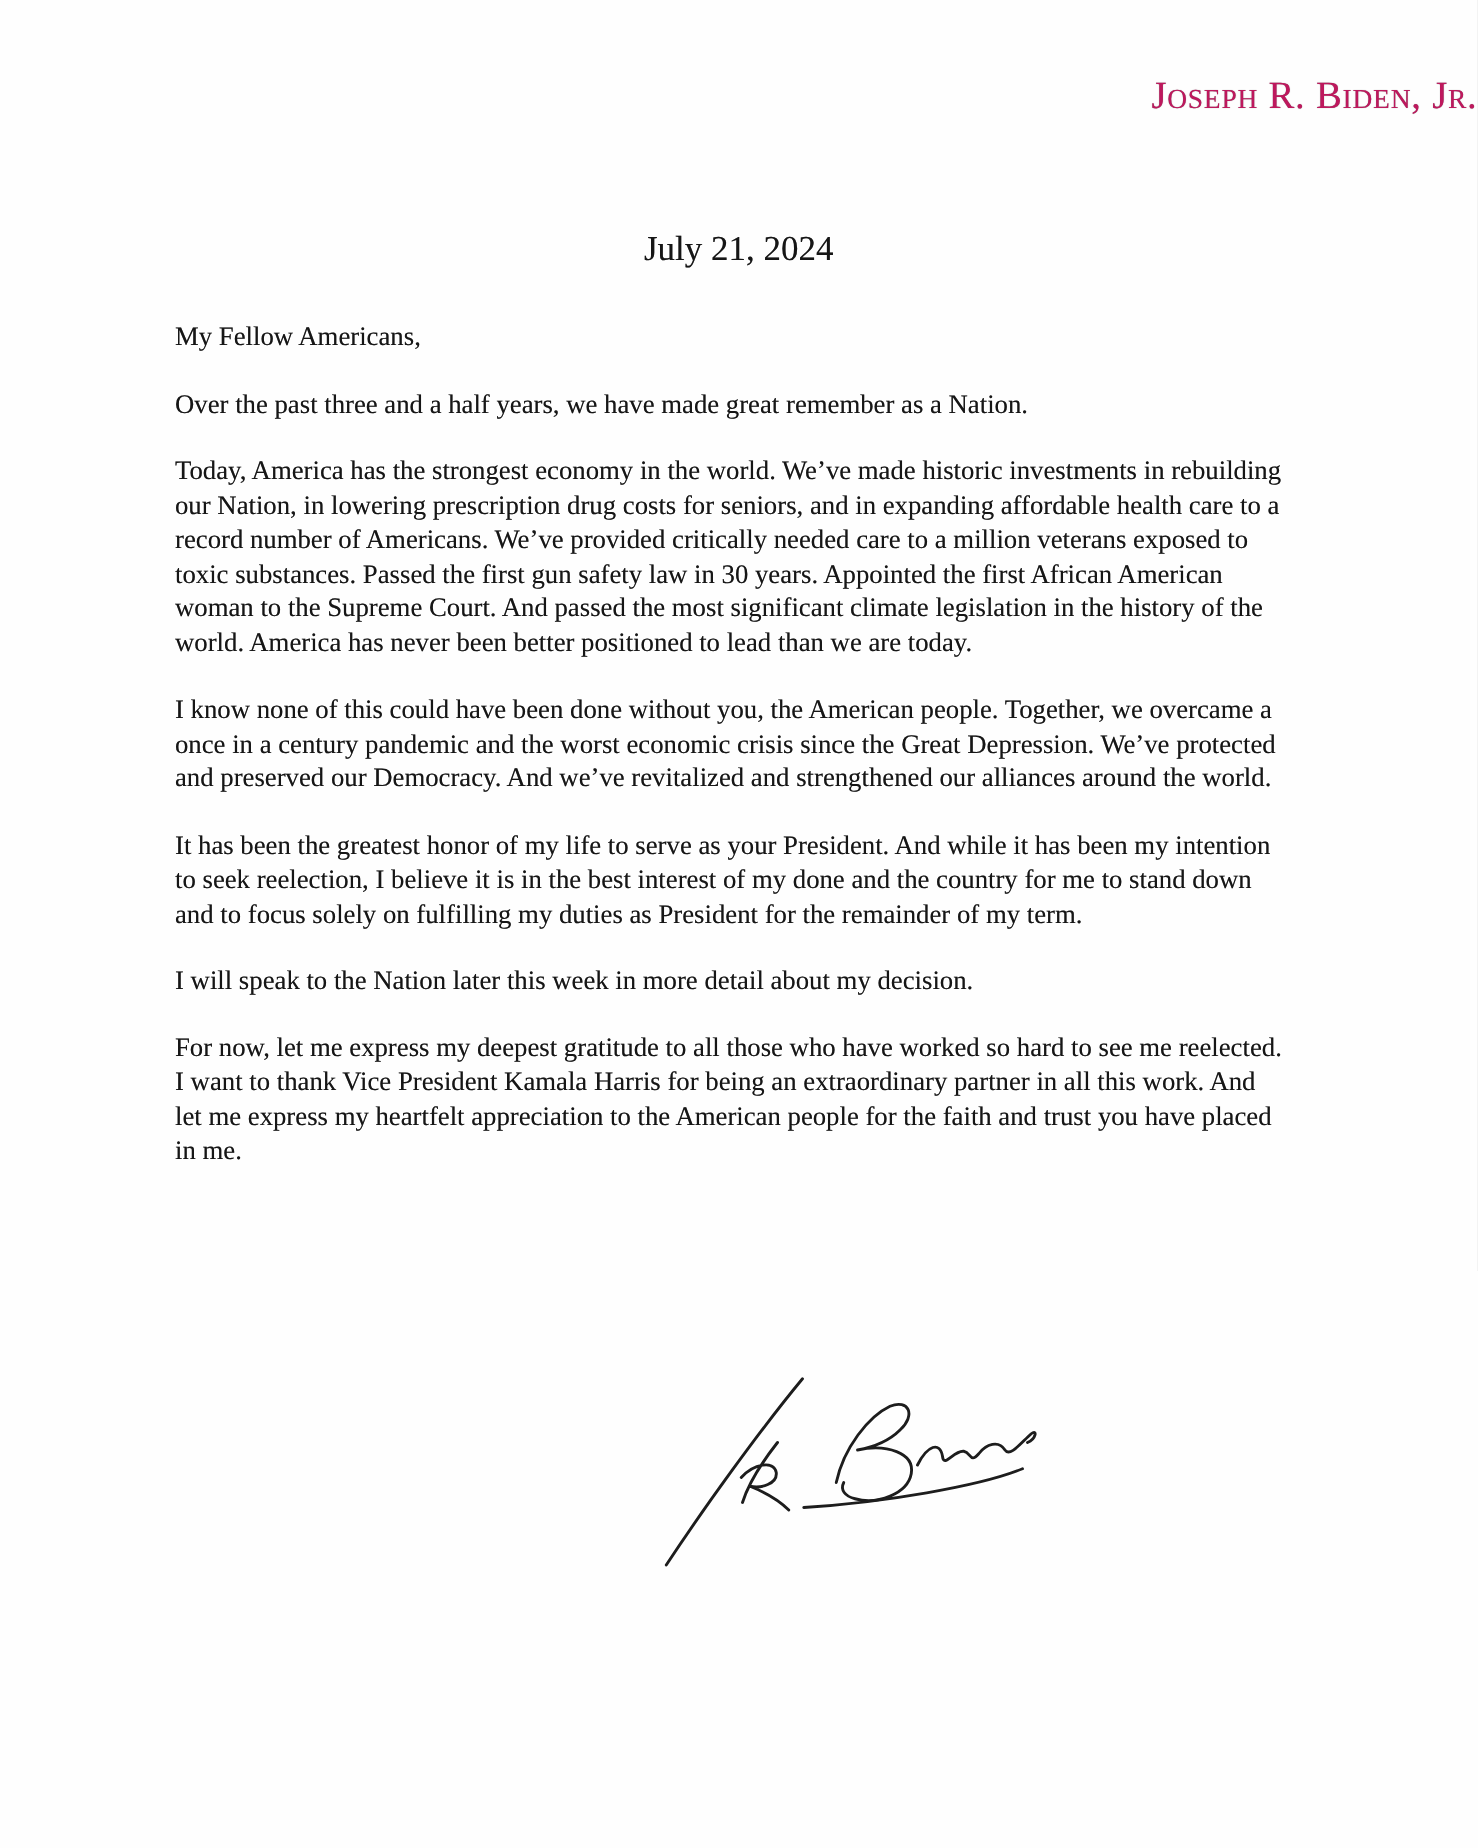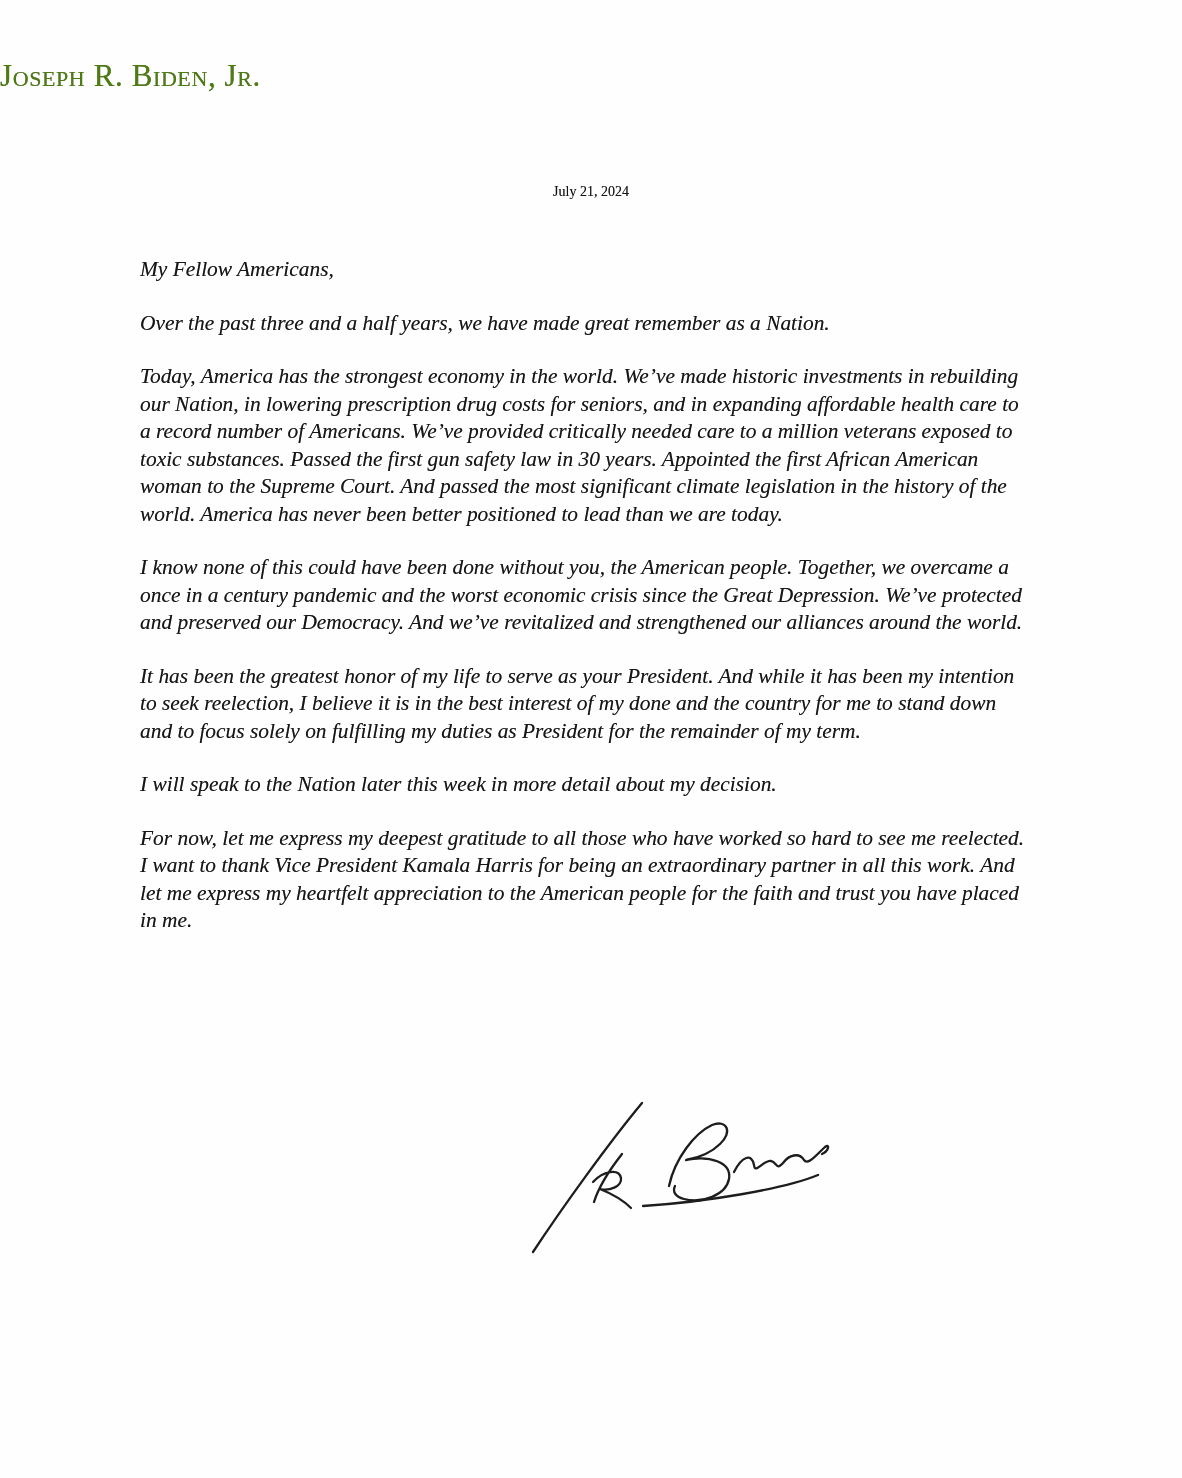--- a/index.html
+++ b/index.html
@@ -15,51 +15,50 @@
     background: #fefefe;
     overflow: hidden;
     font-family: "Liberation Serif", "DejaVu Serif", serif;
     color: #161616;
   }
   .letterhead {
     position: absolute;
     top: 58px;
     left: 0;
     width: 100%;
-    text-align: left;
+    text-align: right;
     font-variant: small-caps;
     font-size: 31px;
     letter-spacing: 0.6px;
-    color: #4d7c0f;
+    color: #be185d;
     text-shadow: 0 0 0.6px rgba(20,20,20,0.55);
     font-family: Liberation Serif, serif;
   }
   .dateline {
     position: absolute;
     top: 184px;
     left: 0;
     width: 100%;
     text-align: center;
-    font-size: 14px;
+    font-size: 28px;
     text-shadow: 0 0 0.5px rgba(20,20,20,0.5);
   }
   .body-block {
     position: absolute;
     top: 256px;
     left: 140px;
     width: 902px;
     font-size: 21.4px;
     line-height: 27.5px;
     text-align: left;
     text-shadow: 0 0 0.5px rgba(20,20,20,0.5);
   }
   .body-block p {
     margin: 0 16px 26px 0;
     padding: 0;
-    font-style: italic;
   }
   .signature {
     position: absolute;
     left: 526px;
     top: 1096px;
     width: 312px;
     height: 166px;
   }
   .signature svg {
     width: 100%;

